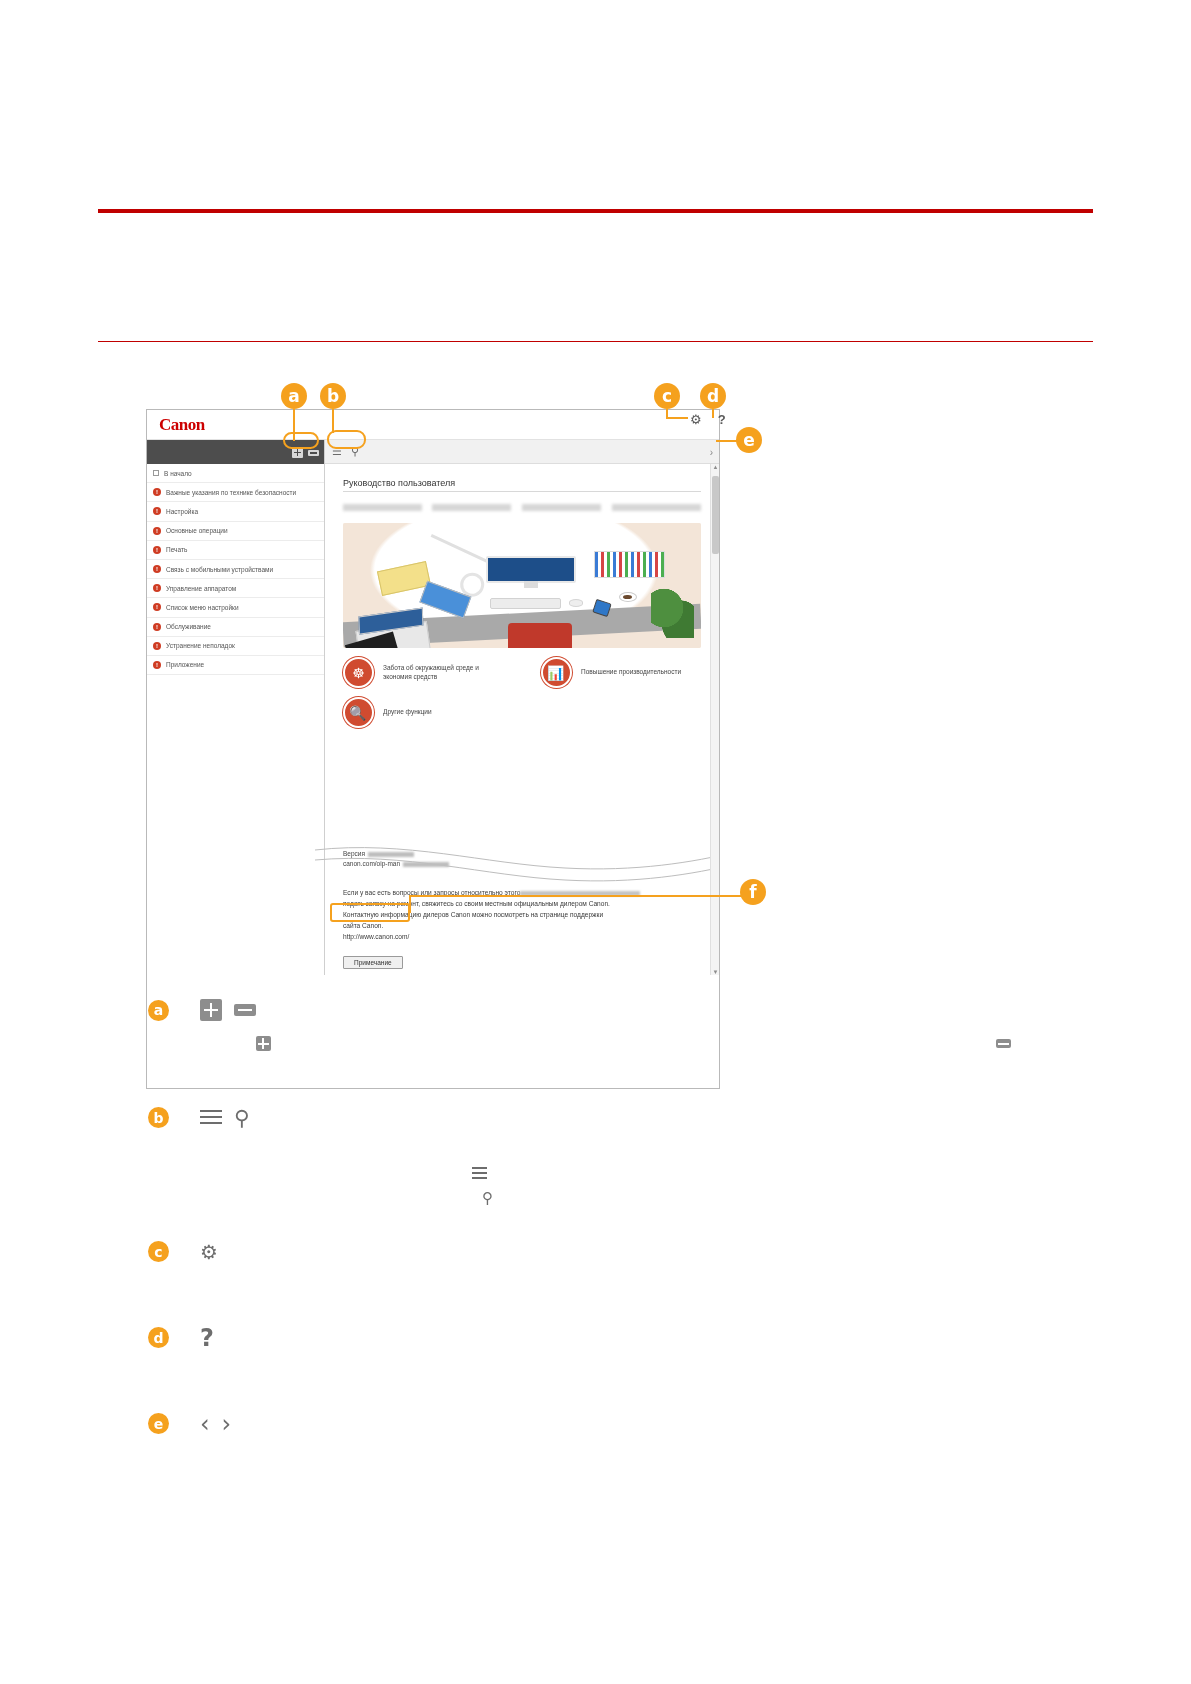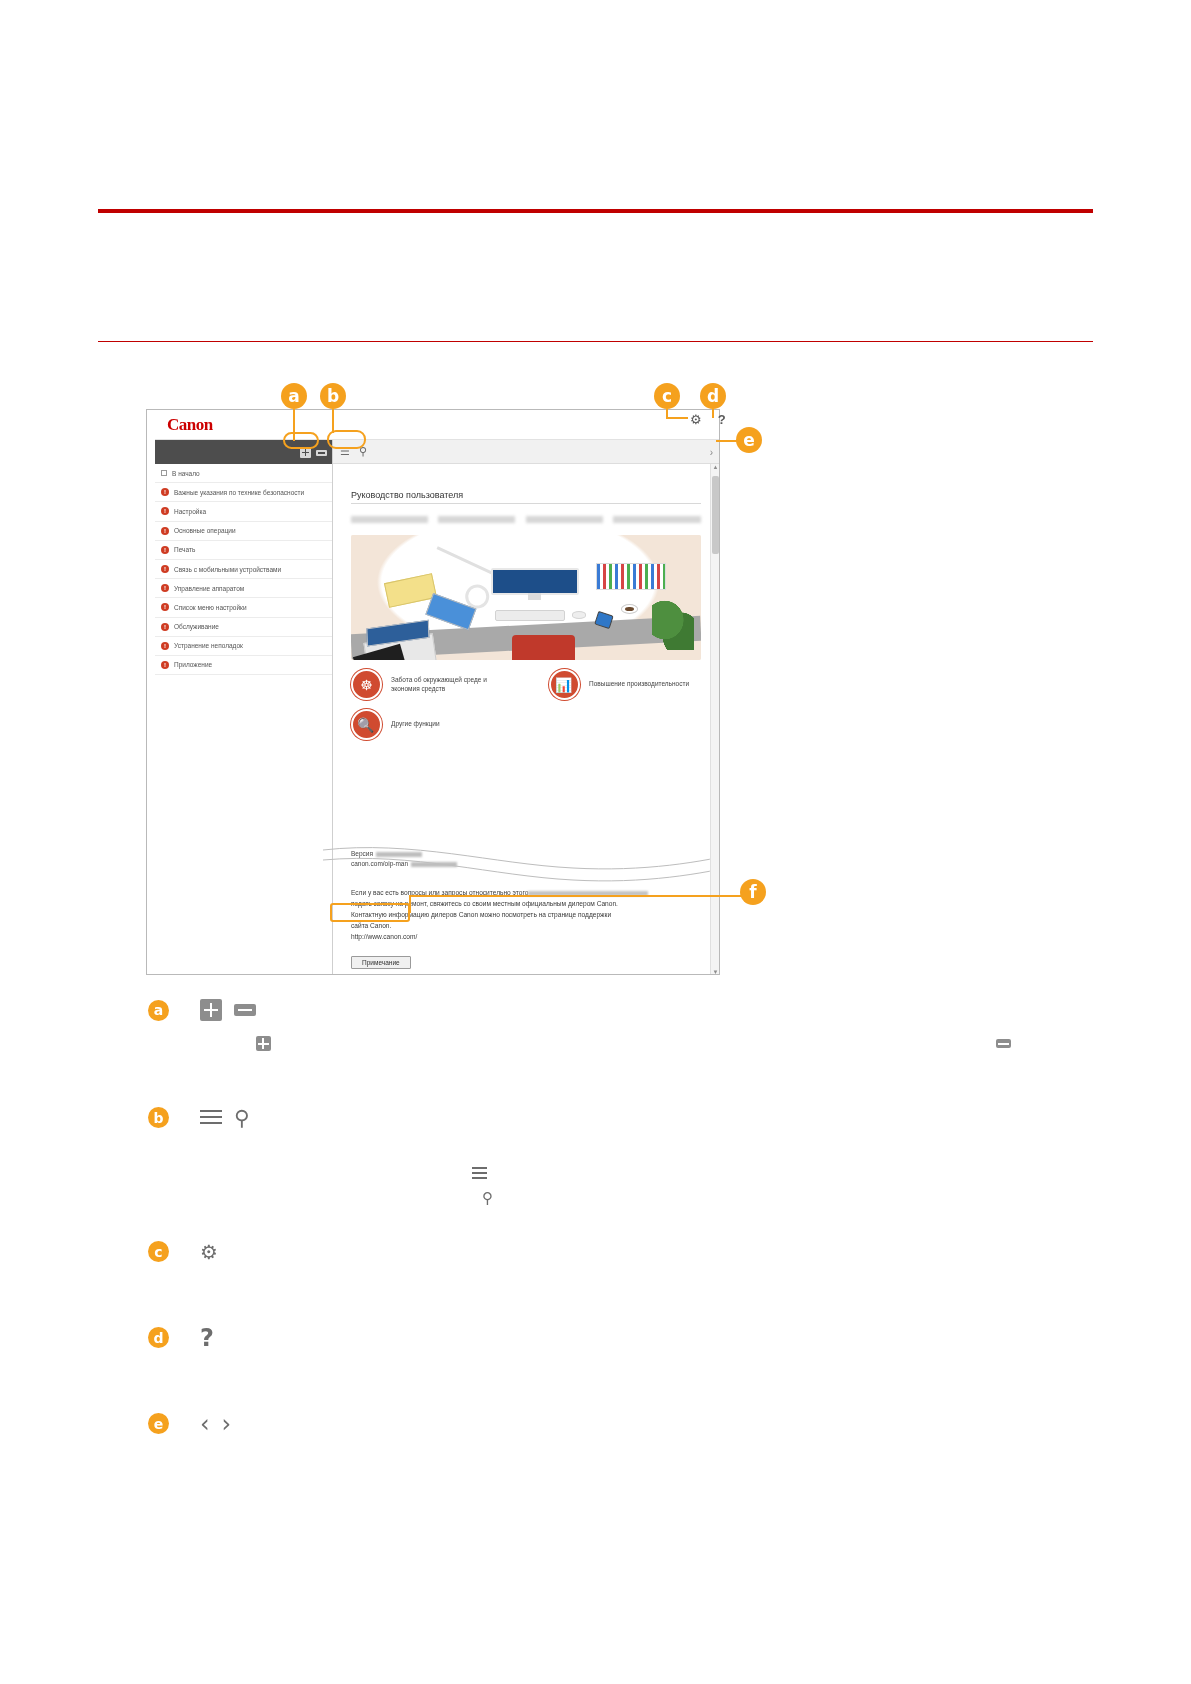--- a/index.html
+++ b/index.html
@@ -43,25 +43,24 @@
     left: 100px; top: 300px;
     width: 900px;
     font-size: 12px;
     color: #444;
   }
 
   
   .shot {
     position: absolute;
     left: 146px; top: 409px;
-    width: 574px; height: 566px;
+    width: 574px; height: 680px;
     border: 1px solid #b9b9b9;
     background: #fff;
     overflow: hidden;
-    padding-left: 8px;
   }
   .shot-brandbar {
     height: 30px;
     background: #fff;
     border-bottom: 1px solid #e2e2e2;
     display: flex;
     align-items: center;
     padding-left: 12px;
   }
   .canon-logo {
@@ -129,21 +128,20 @@
   .tb-icon { color:#6a6a6a; font-size: 11px; line-height: 1; }
   .tb-right {
     position:absolute; right: 6px; top: 0; height: 24px;
     display:flex; align-items:center; color:#8a8a8a; font-size: 10px;
   }
 
   .doc-pane { padding: 14px 18px 0 18px; position: relative; }
   .doc-title {
     font-size: 9px; color:#333; padding-bottom:3px;
     border-bottom:1px solid #d8d8d8;
-    margin-top:12px;
   }
   .model-line {
     margin-top: 12px;
     height: 7px;
     background: linear-gradient(90deg,#c9c9c9 0 22%, transparent 22% 25%, #c9c9c9 25% 47%, transparent 47% 50%, #c9c9c9 50% 72%, transparent 72% 75%, #c9c9c9 75% 95%);
     filter: blur(1.4px);
     opacity:.75;
   }
 
   

